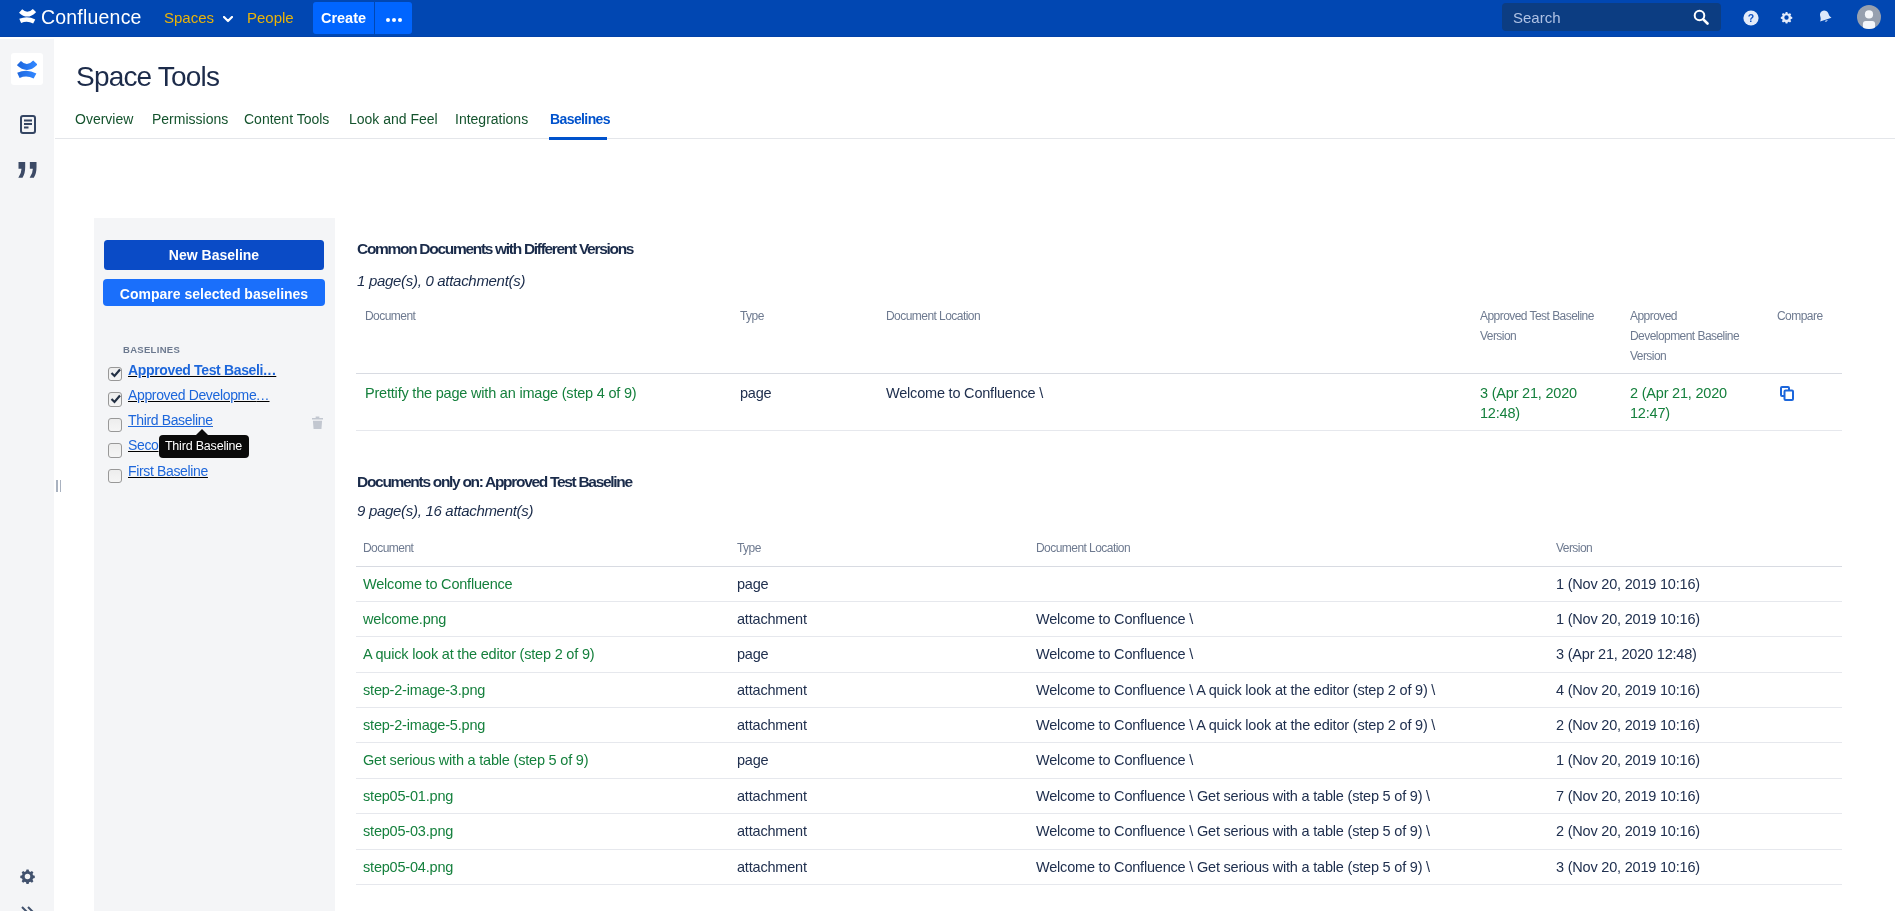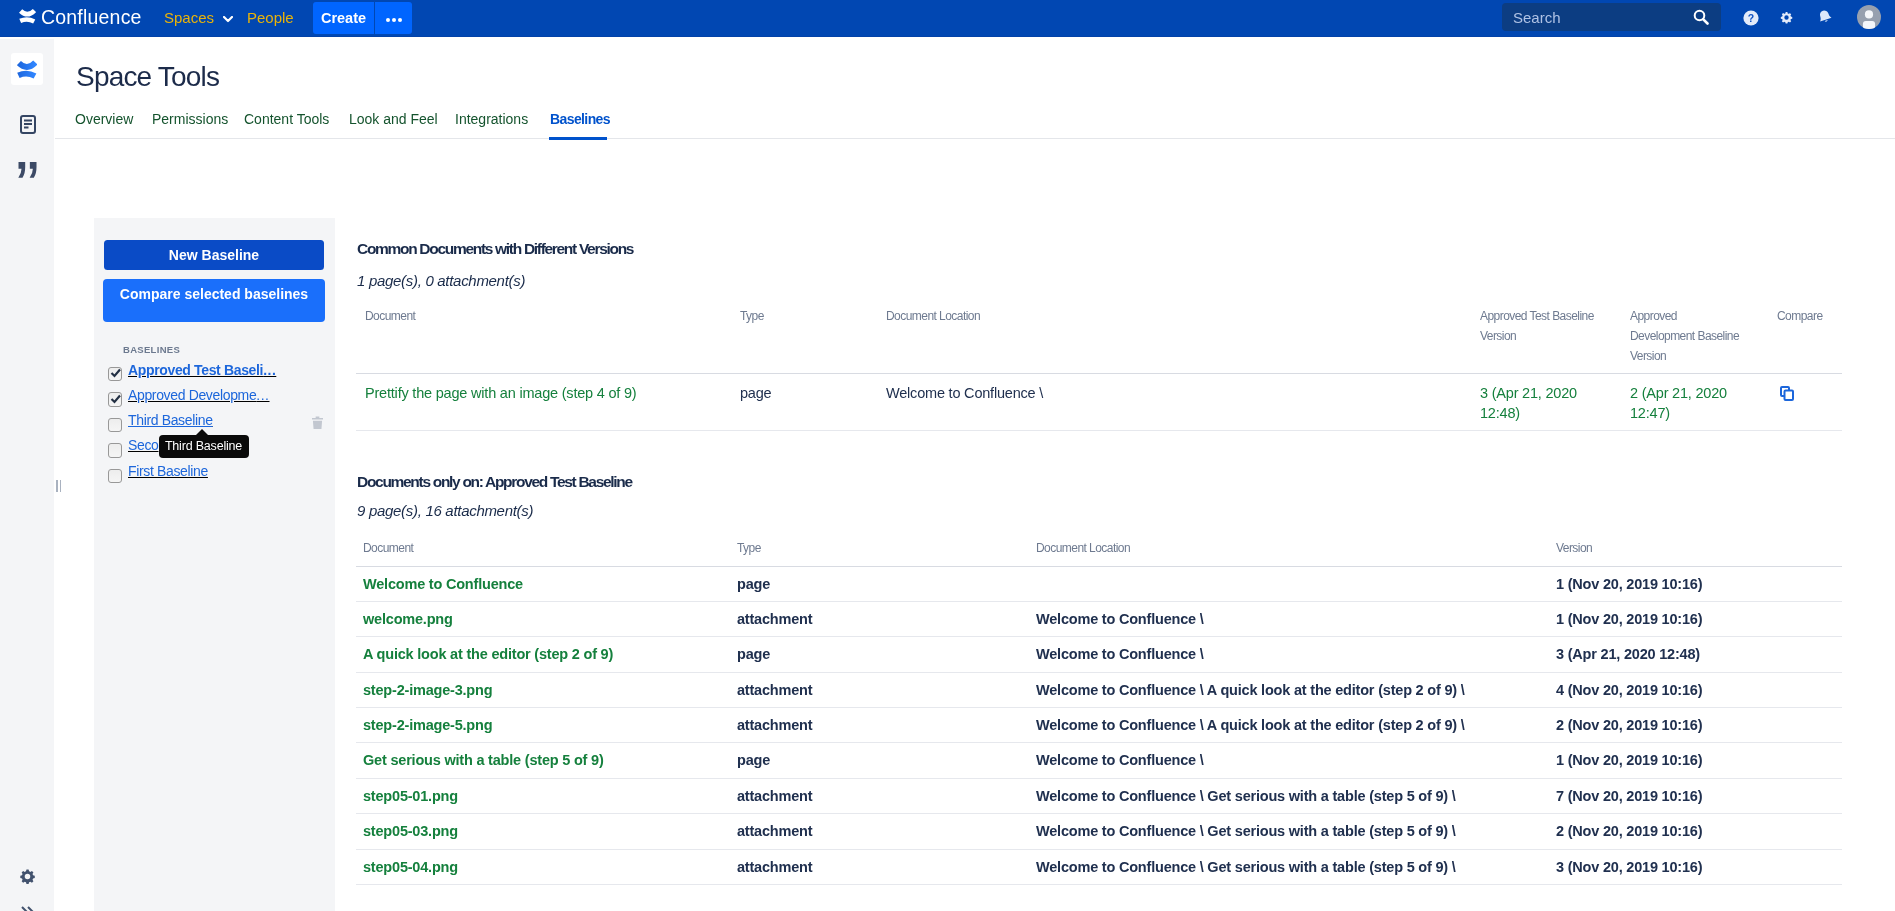--- a/index.html
+++ b/index.html
@@ -33,21 +33,21 @@
 #h1 { position:absolute; left:76px; top:61px; font-size:28px; color:#1C2B4A; letter-spacing:-0.8px; }
 .tab { position:absolute; top:111px; font-size:14px; color:#14532d; }
 .tab.active { letter-spacing:-0.6px; }
 .tab.active { color:#0052CC; font-weight:bold; }
 #tabline { position:absolute; left:55px; right:0; top:138px; height:1px; background:#E4E6EA; }
 #tabactive { position:absolute; left:549px; top:137px; width:58px; height:3px; background:#0052CC; }
 
 
 #panel { position:absolute; left:94px; top:218px; width:241px; height:693px; background:#F4F5F7; }
 #btn-new { position:absolute; left:10px; top:22px; width:220px; height:30px; background:#0A4BC6; border-radius:3.5px; color:#fff; font-size:14px; font-weight:bold; text-align:center; line-height:30px; }
-#btn-compare { position:absolute; left:9px; top:61px; width:222px; height:43px; background:#1A6FFB; border-radius:4px; color:#fff; font-size:14px; font-weight:bold; text-align:center; line-height:31px; }
+#btn-compare { position:absolute; left:9px; top:61px; width:222px; height:27px; background:#1A6FFB; border-radius:4px; color:#fff; font-size:14px; font-weight:bold; text-align:center; line-height:31px; }
 #lbl-baselines { position:absolute; left:29px; top:126px; font-size:9.5px; font-weight:bold; color:#6C798F; letter-spacing:0.3px; }
 .brow { position:absolute; left:34px; font-size:14px; letter-spacing:-0.35px;text-decoration:underline; }
 .brow a { color:#1C66DB; }
 .cb { position:absolute; left:13.5px; width:14.5px; height:14.5px; border:1px solid #989898; border-radius:3px; background:linear-gradient(#EDEDED,#F5F5F5); }
 .cb svg { position:absolute; left:0.5px; top:-1.5px; overflow:visible; }
 #trash { position:absolute; left:218px; top:196.5px; }
 #tooltip { position:absolute; left:64.5px; top:217px; width:90px; height:23px; background:#0A0A0A; border-radius:4px; color:#fff; font-size:12.5px; letter-spacing:-0.2px; text-align:center; line-height:23px; }
 #tooltip .arrow { position:absolute; left:37px; top:-6px; width:0; height:0; border-left:6px solid transparent; border-right:6px solid transparent; border-bottom:6px solid #0A0A0A; }
 
 
@@ -56,21 +56,21 @@
 .ital { position:absolute; left:1px; font-size:15px; font-style:italic; color:#1A2B4A; letter-spacing:-0.3px; }
 table { border-collapse:collapse; table-layout:fixed; position:absolute; left:0; width:1486px; }
 th { font-weight:normal; text-align:left; color:#6E7A90; font-size:12px; letter-spacing:-0.55px; line-height:20px; vertical-align:top; border-bottom:1.5px solid #D8DBE2; }
 td { font-size:14.5px; letter-spacing:-0.2px; line-height:20px; color:#20304F; vertical-align:top; border-bottom:1px solid #E6E8ED; }
 td a { color:#15803d;margin-top:44px; }
 #t1 { top:304px; }
 #t1 th { padding:2px 8px 7px 9px; }
 #t1 td { padding:8.5px 8px 7px 9px; }
 #t2 { top:536px; }
 #t2 th { padding:2px 8px 7.5px 7px; }
-#t2 td { padding:7px 8px 7.4px 7px;font-weight:bold; }
+#t2 td { padding:7px 8px 7.4px 7px; }
 </style>
 </head>
 <body>
 
 <div id="nav">
   <svg id="logo" width="17" height="17.5" viewBox="0 0 20 20">
     <path d="M1.9,4.4 Q10,12.2 18.2,3.8" stroke="#fff" stroke-width="5.4" fill="none"></path>
     <path d="M1.4,16.1 Q9.7,12.5 17.9,16.7" stroke="#fff" stroke-width="5.4" fill="none"></path>
   </svg>
   <div id="logoname">Confluence</div>

